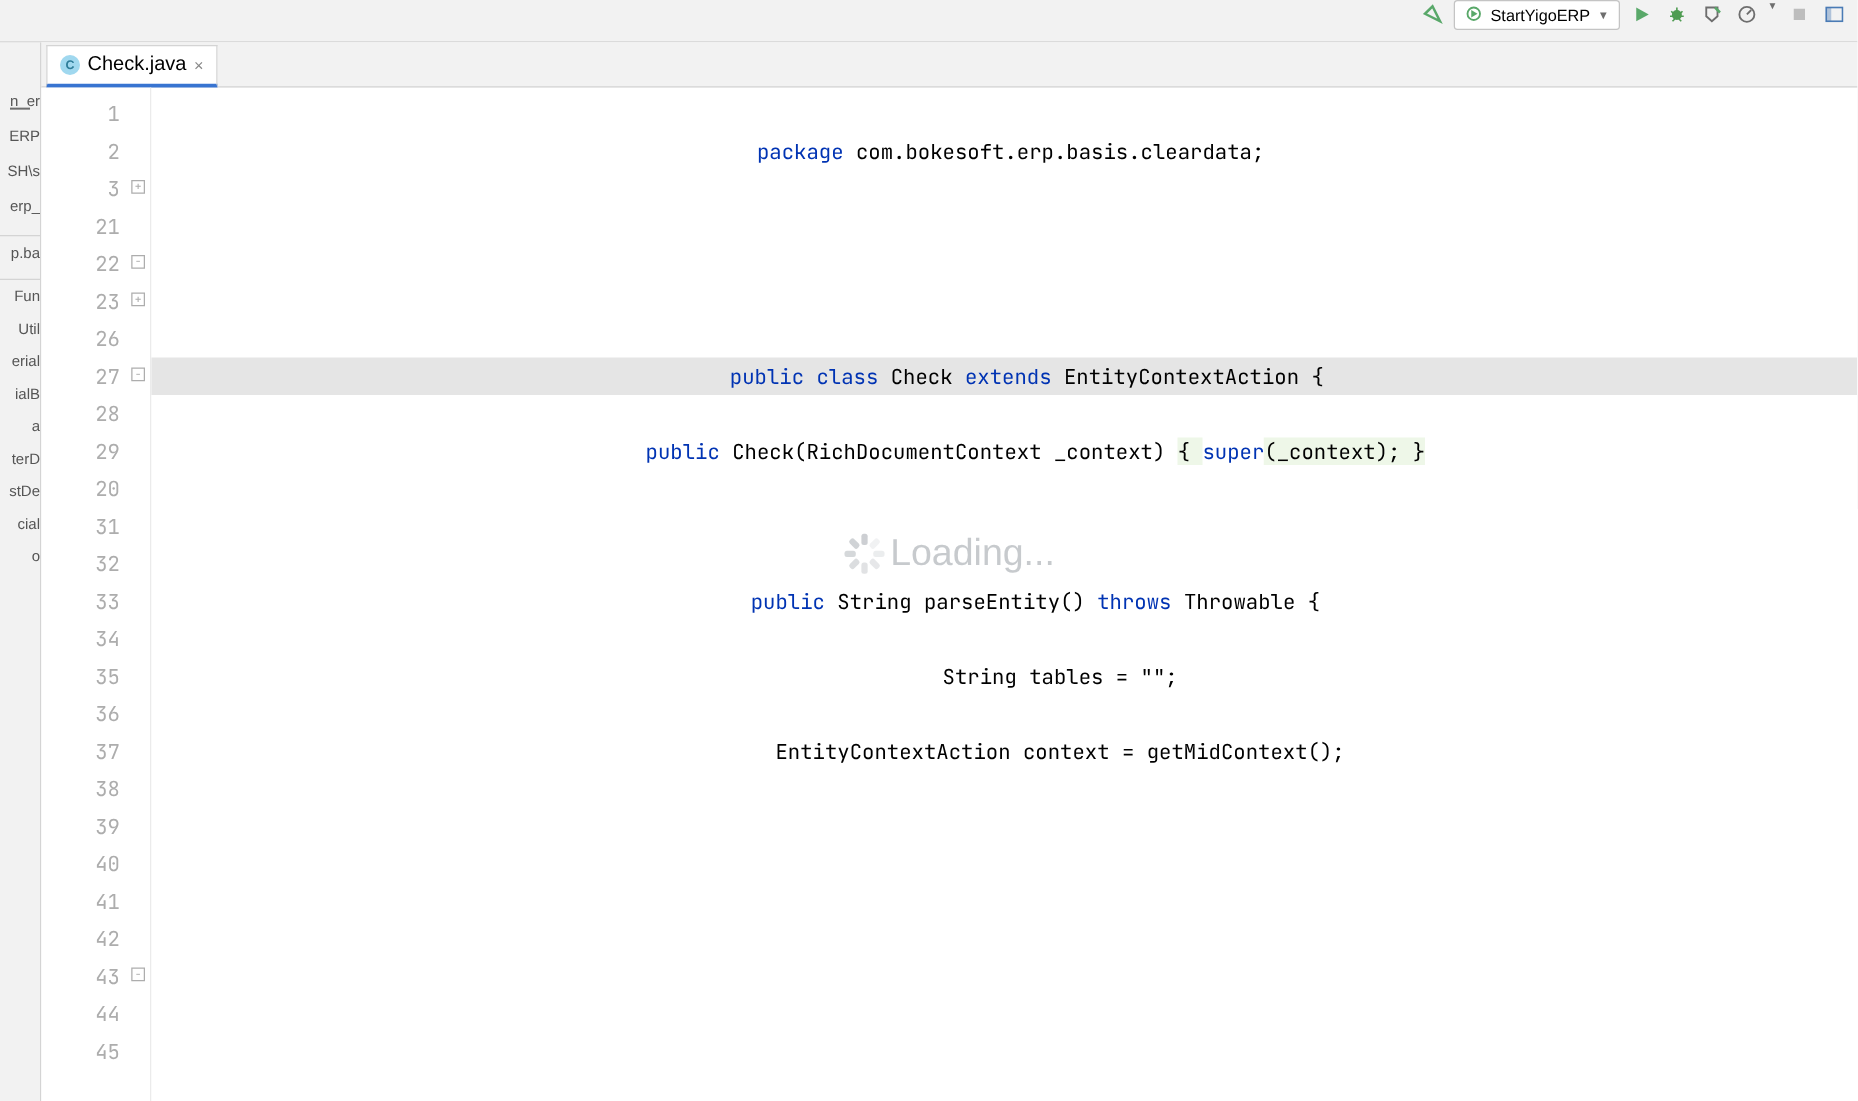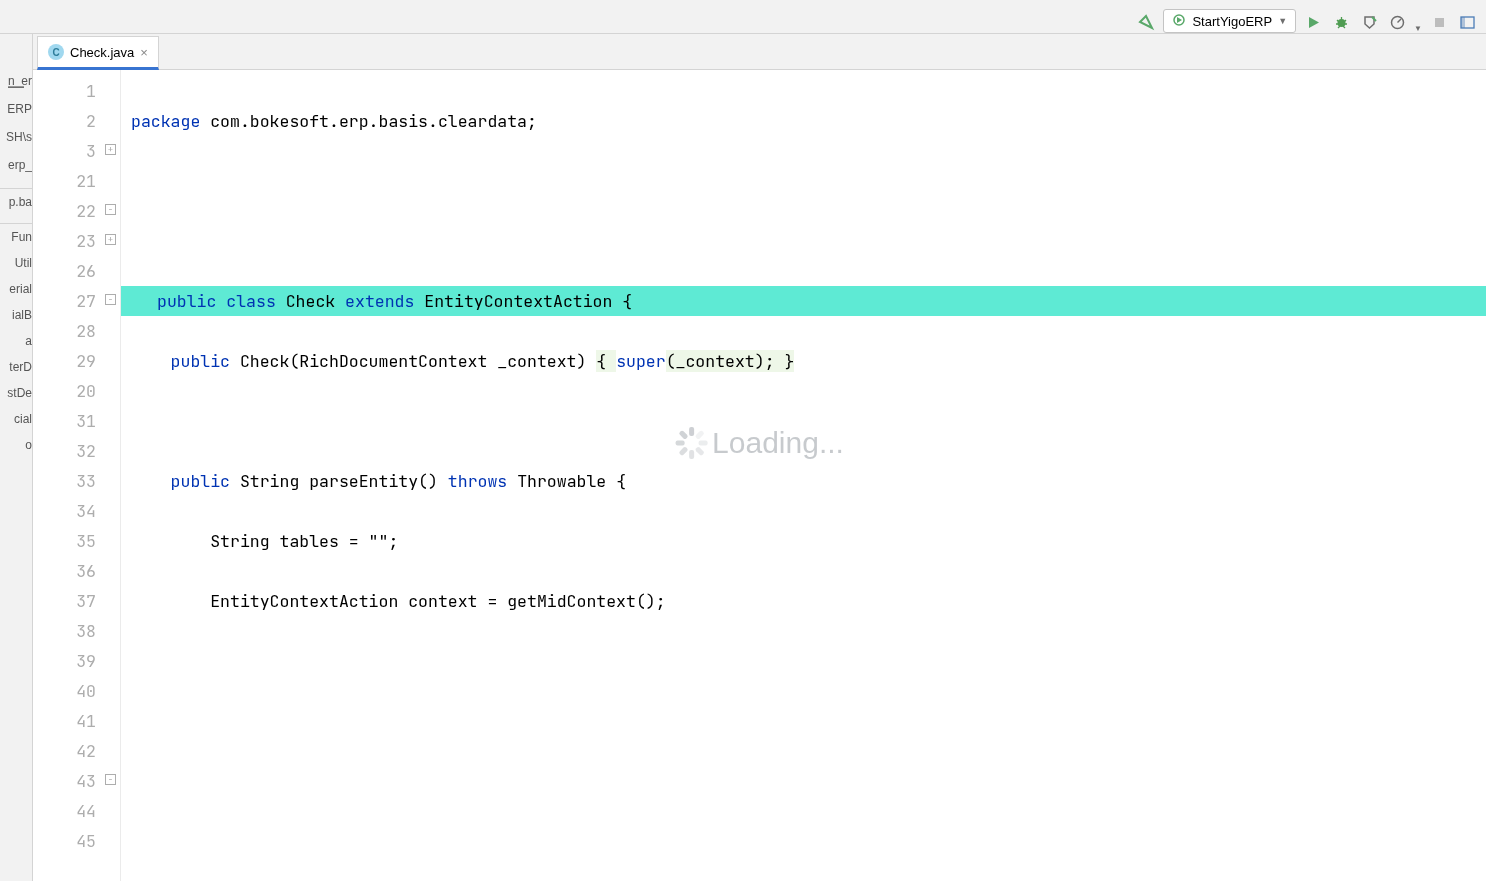--- a/index.html
+++ b/index.html
@@ -11,21 +11,21 @@
   width: 1486px;
   height: 881px;
   position: relative;
 }
 .toolbar {
   height: 34px;
   background: #f2f2f2;
   border-bottom: 1px solid #d4d4d4;
   display: flex;
   justify-content: flex-end;
-  align-items: flex-end;
+  align-items: flex-start;
   padding: 0 8px;
   gap: 6px;
 }
 .toolbar .icon-btn { width: 22px; height: 22px; display:flex; align-items:center; justify-content:center; cursor:pointer; }
 .run-config {
   display: flex;
   align-items: center;
   border: 1px solid #c4c4c4;
   border-radius: 3px;
   background: #fff;
@@ -84,21 +84,21 @@
   bottom: -1px;
   cursor: pointer;
 }
 .tab .file-icon {
   width: 16px; height: 16px; border-radius: 50%;
   background: #a0d8ef;
   color: #2e7d9a;
   font-size: 10px; font-weight: bold;
   display:flex; align-items:center; justify-content:center;
 }
-.tab .tab-label { font-size: 13px; color: #000; }
+.tab .tab-label { font-size: 16px; color: #000; }
 .tab .close { color: #888; font-size: 13px; cursor: pointer; }
 .minimize-btn {
   width: 20px; height: 20px;
   position: absolute;
   left: 8px; top: 44px;
   color: #6e6e6e;
   font-weight: bold;
   cursor: pointer;
   font-size: 16px;
 }
@@ -139,22 +139,22 @@
 .code {
   flex: 1;
   padding-top: 6px;
   font-family: "JetBrains Mono", Consolas, monospace;
   font-size: 16.5px;
   white-space: pre;
   overflow: hidden;
   position: relative;
   line-height: 30px;
 }
-.code .line { height: 30px; padding-left: 10px; }
-.code .highlight-line { background: #5eead4; padding-left: 36px; }
+.code .line { height: 30px; padding-left: 10px; text-align: center; }
+.code .highlight-line { background: #e5e5e5; padding-left: 36px; }
 .kw { color: #0033b3; }
 .hint-bg { background: #eef7e8; color: #787878; font-style: normal; padding: 0 2px; border-radius: 2px; }
 .param-bg { background: #eef7e8; }
 .loading-overlay {
   position: absolute;
   left: 50%; top: 46%;
   transform: translate(-50%, -50%);
   display: flex;
   align-items: center;
   gap: 5px;

